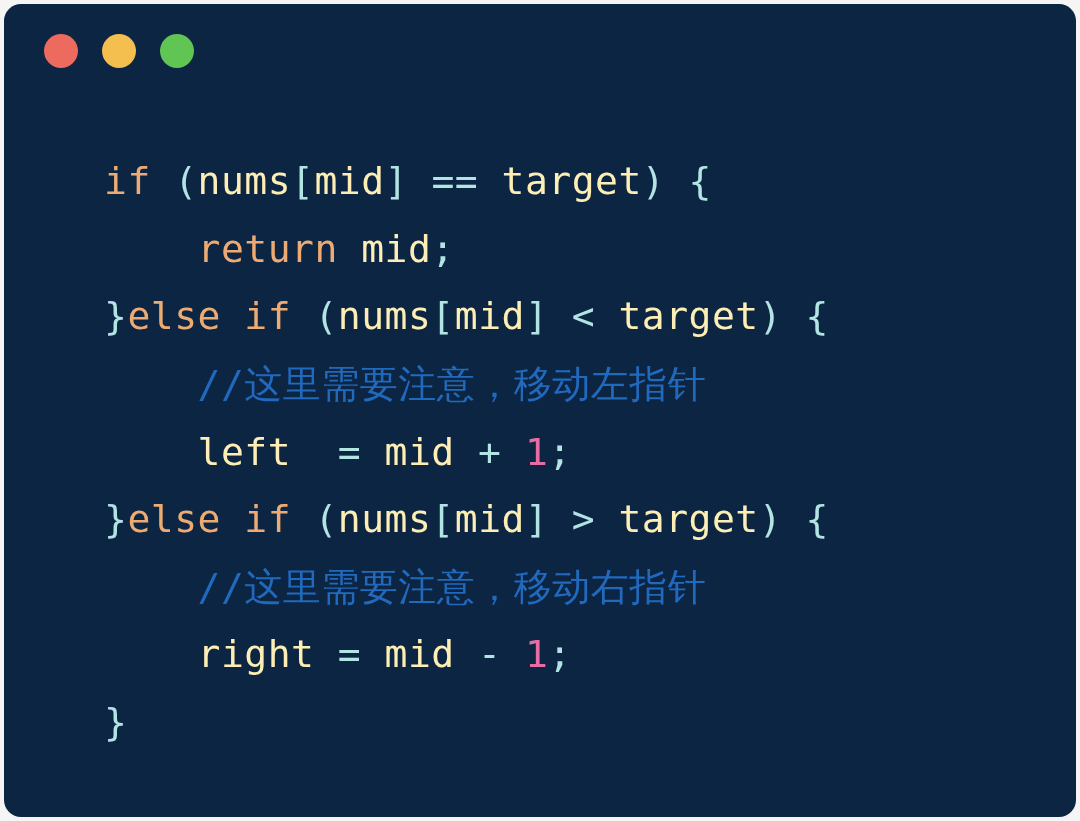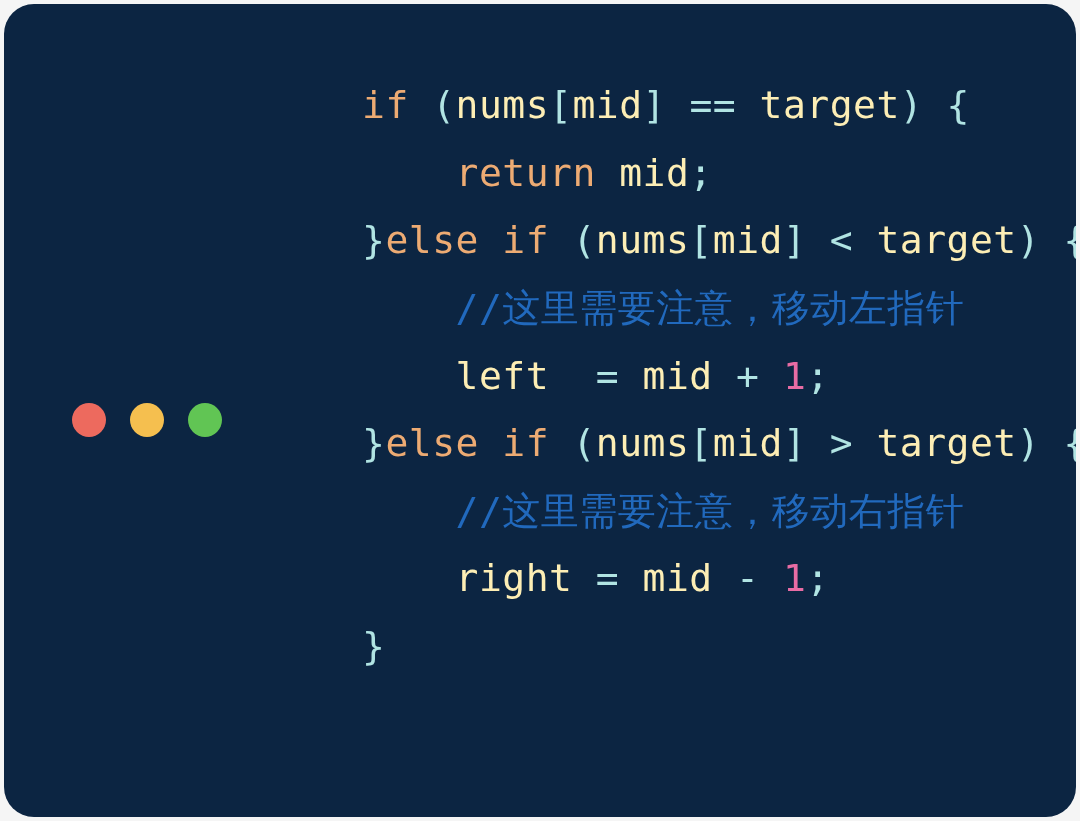--- a/index.html
+++ b/index.html
@@ -7,24 +7,24 @@
       width: 1080px;
       height: 821px;
       background: #f5f5f5;
       padding: 4px;
       font-family: 'Menlo', 'Consolas', 'Monaco', monospace;
     }
     .editor-window {
       width: 100%;
       height: 100%;
       background: #0c2542;
-      border-radius: 30px;
+      border-radius: 17px;
       overflow: hidden;
       display: flex;
-      padding-left: 28px;
+      flex-direction: column;
     }
     .title-bar {
       display: flex;
       align-items: center;
       gap: 24px;
       padding: 30px 40px 12px 40px;
     }
     .traffic-light {
       width: 34px;
       height: 34px;

